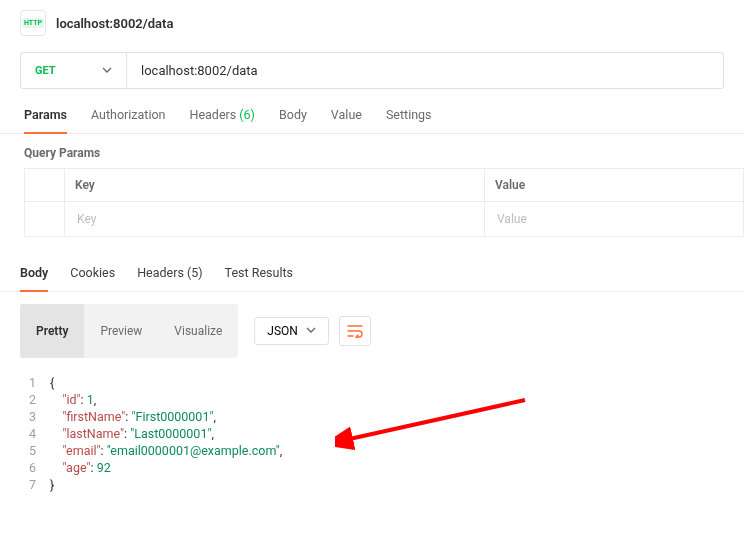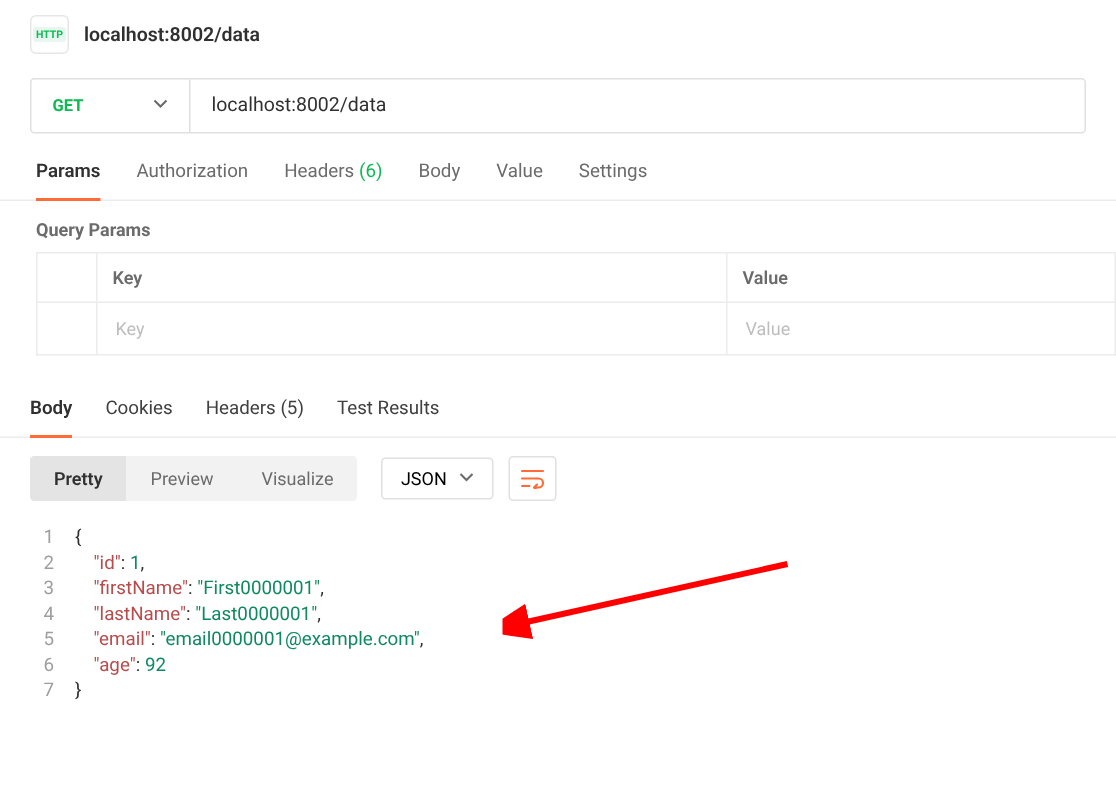--- a/index.html
+++ b/index.html
@@ -23,21 +23,21 @@
   table.qp th { color:#6b6b6b; font-weight:600; background:#fff;}
   .chk-col{ width:40px;}
   .key-col{ width:420px;}
   table.qp td input { border:0; outline:0; width:100%; font-size:12px; color:#303030; background:transparent;}
   table.qp td input::placeholder{ color:#bdbdbd;}
   .resp-tabs { display:flex; gap:22px; padding:28px 20px 0 20px; border-bottom:1px solid #ececec;}
   .resp-tab { padding-bottom:10px; color:#404040; cursor:pointer; font-size:12.5px;}
   .resp-tab.active { color:#303030; font-weight:600; border-bottom:2px solid #ff6c37; margin-bottom:-1px;}
   .resp-toolbar { display:flex; align-items:center; gap:0; padding:12px 20px;}
   .seg { display:flex; background:#f2f2f2; border-radius:3px; overflow:hidden;}
-  .seg .opt { padding:8px 16px; color:#6b6b6b; font-size:12px; cursor:pointer;}
+  .seg .opt { padding:20px 16px; color:#6b6b6b; font-size:12px; cursor:pointer;}
   .seg .opt.active { background:#e4e4e4; color:#303030; font-weight:600;}
   .json-dd { margin-left:16px; display:flex; align-items:center; gap:8px; border:1px solid #e0e0e0; border-radius:3px; padding:6px 12px; color:#000000; font-size:12px; cursor:pointer;}
   .wrap-btn { margin-left:10px; border:1px solid #e0e0e0; border-radius:3px; width:32px; height:30px; display:flex; align-items:center; justify-content:center; cursor:pointer; color:#ff6c37;}
   .code { position:relative; padding:4px 0 40px 0; font-family: Menlo, Consolas, monospace; font-size:12.5px; line-height:17px;}
   .line { display:flex;}
   .ln { width:50px; text-align:right; color:#9e9e9e; padding-right:14px; user-select:none;}
   .c  { white-space:pre;}
   .k  { color:#b84b4b;} 
   .s  { color:#0f8a5f;} 
   .n  { color:#0f8a5f;} 

